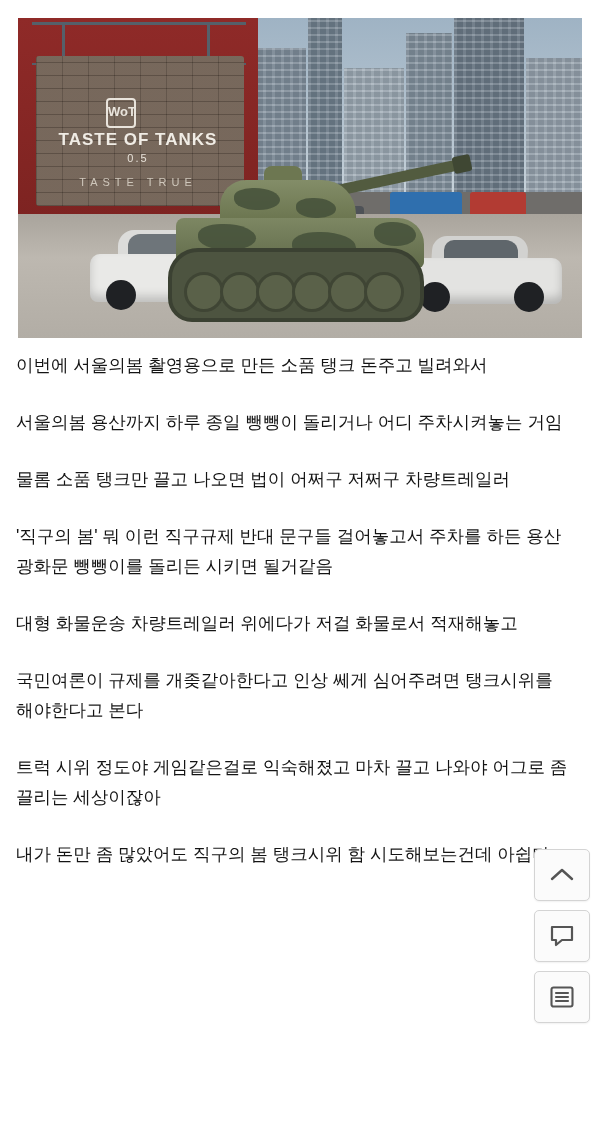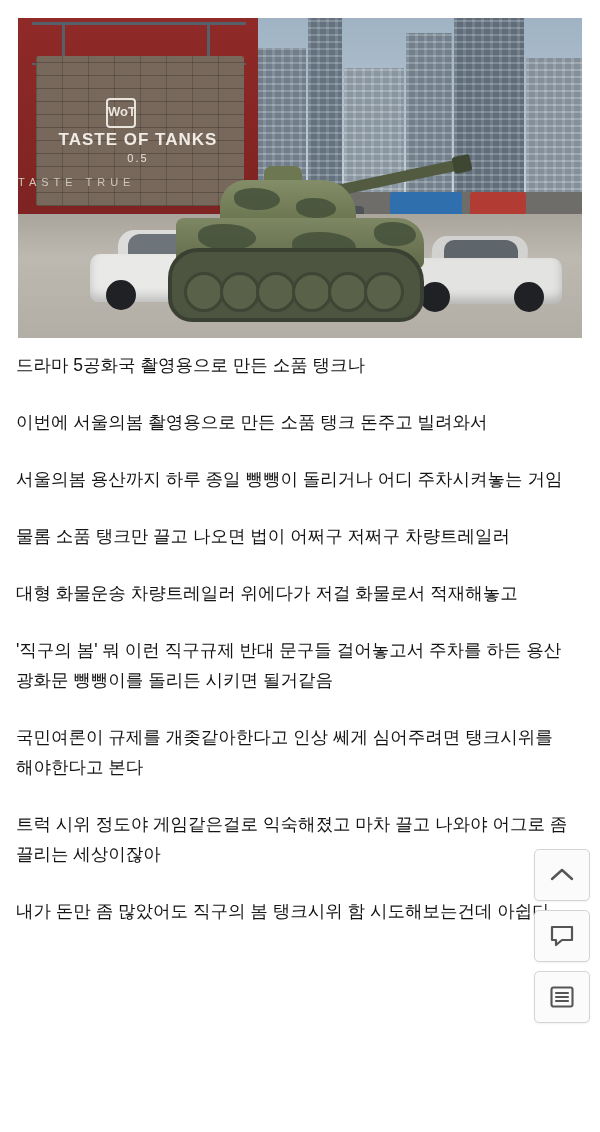--- a/index.html
+++ b/index.html
@@ -100,20 +100,21 @@
     width: 240px;
     text-align: center;
     color: #e7e1d8;
     font-size: 11px;
     letter-spacing: 2px;
   }
   .wot-sub {
     position: absolute;
     left: 0; top: 158px;
     width: 240px;
+    text-align: center;
     color: #cfc7bb;
     font-size: 11px;
     letter-spacing: 5px;
   }
   .scaffold {
     position: absolute;
     left: 14px; top: 4px;
     width: 214px; height: 38px;
     border-top: 3px solid #55606a;
     border-bottom: 2px solid #55606a;
@@ -403,26 +404,25 @@
         <div class="rw" style="left:36px;"></div>
         <div class="rw" style="left:72px;"></div>
         <div class="rw" style="left:108px;"></div>
         <div class="rw" style="left:144px;"></div>
         <div class="rw" style="left:180px;"></div>
       </div>
     </div>
   </div>
 
   <div class="body-text">
-    <p class="para">드라마 5공화국 촬영용으로 만든 소품 탱크나</p>
     <p class="para">이번에 서울의봄 촬영용으로 만든 소품 탱크 돈주고 빌려와서</p>
     <p class="para">서울의봄 용산까지 하루 종일 뺑뺑이 돌리거나 어디 주차시켜놓는 거임</p>
     <p class="para">물롬 소품 탱크만 끌고 나오면 법이 어쩌구 저쩌구 차량트레일러</p>
+    <p class="para">'직구의 봄' 뭐 이런 직구규제 반대 문구들 걸어놓고서 주차를 하든 용산 광화문 뺑뺑이를 돌리든 시키면 될거같음</p>
     <p class="para">대형 화물운송 차량트레일러 위에다가 저걸 화물로서 적재해놓고</p>
-    <p class="para">'직구의 봄' 뭐 이런 직구규제 반대 문구들 걸어놓고서 주차를 하든 용산 광화문 뺑뺑이를 돌리든 시키면 될거같음</p>
     <p class="para">국민여론이 규제를 개좆같아한다고 인상 쎄게 심어주려면 탱크시위를 해야한다고 본다</p>
     <p class="para">트럭 시위 정도야 게임같은걸로 익숙해졌고 마차 끌고 나와야 어그로 좀 끌리는 세상이잖아</p>
     <p class="para">내가 돈만 좀 많았어도 직구의 봄 탱크시위 함 시도해보는건데 아쉽다</p>
   </div>
 
   <div class="float-stack">
     <div class="float-btn">
       <span>
         <svg width="26" height="18" viewBox="0 0 26 18">
           <polyline points="3,13 13,4 23,13" fill="none" stroke="#555555" stroke-width="2.4" stroke-linecap="round" stroke-linejoin="round"></polyline>

